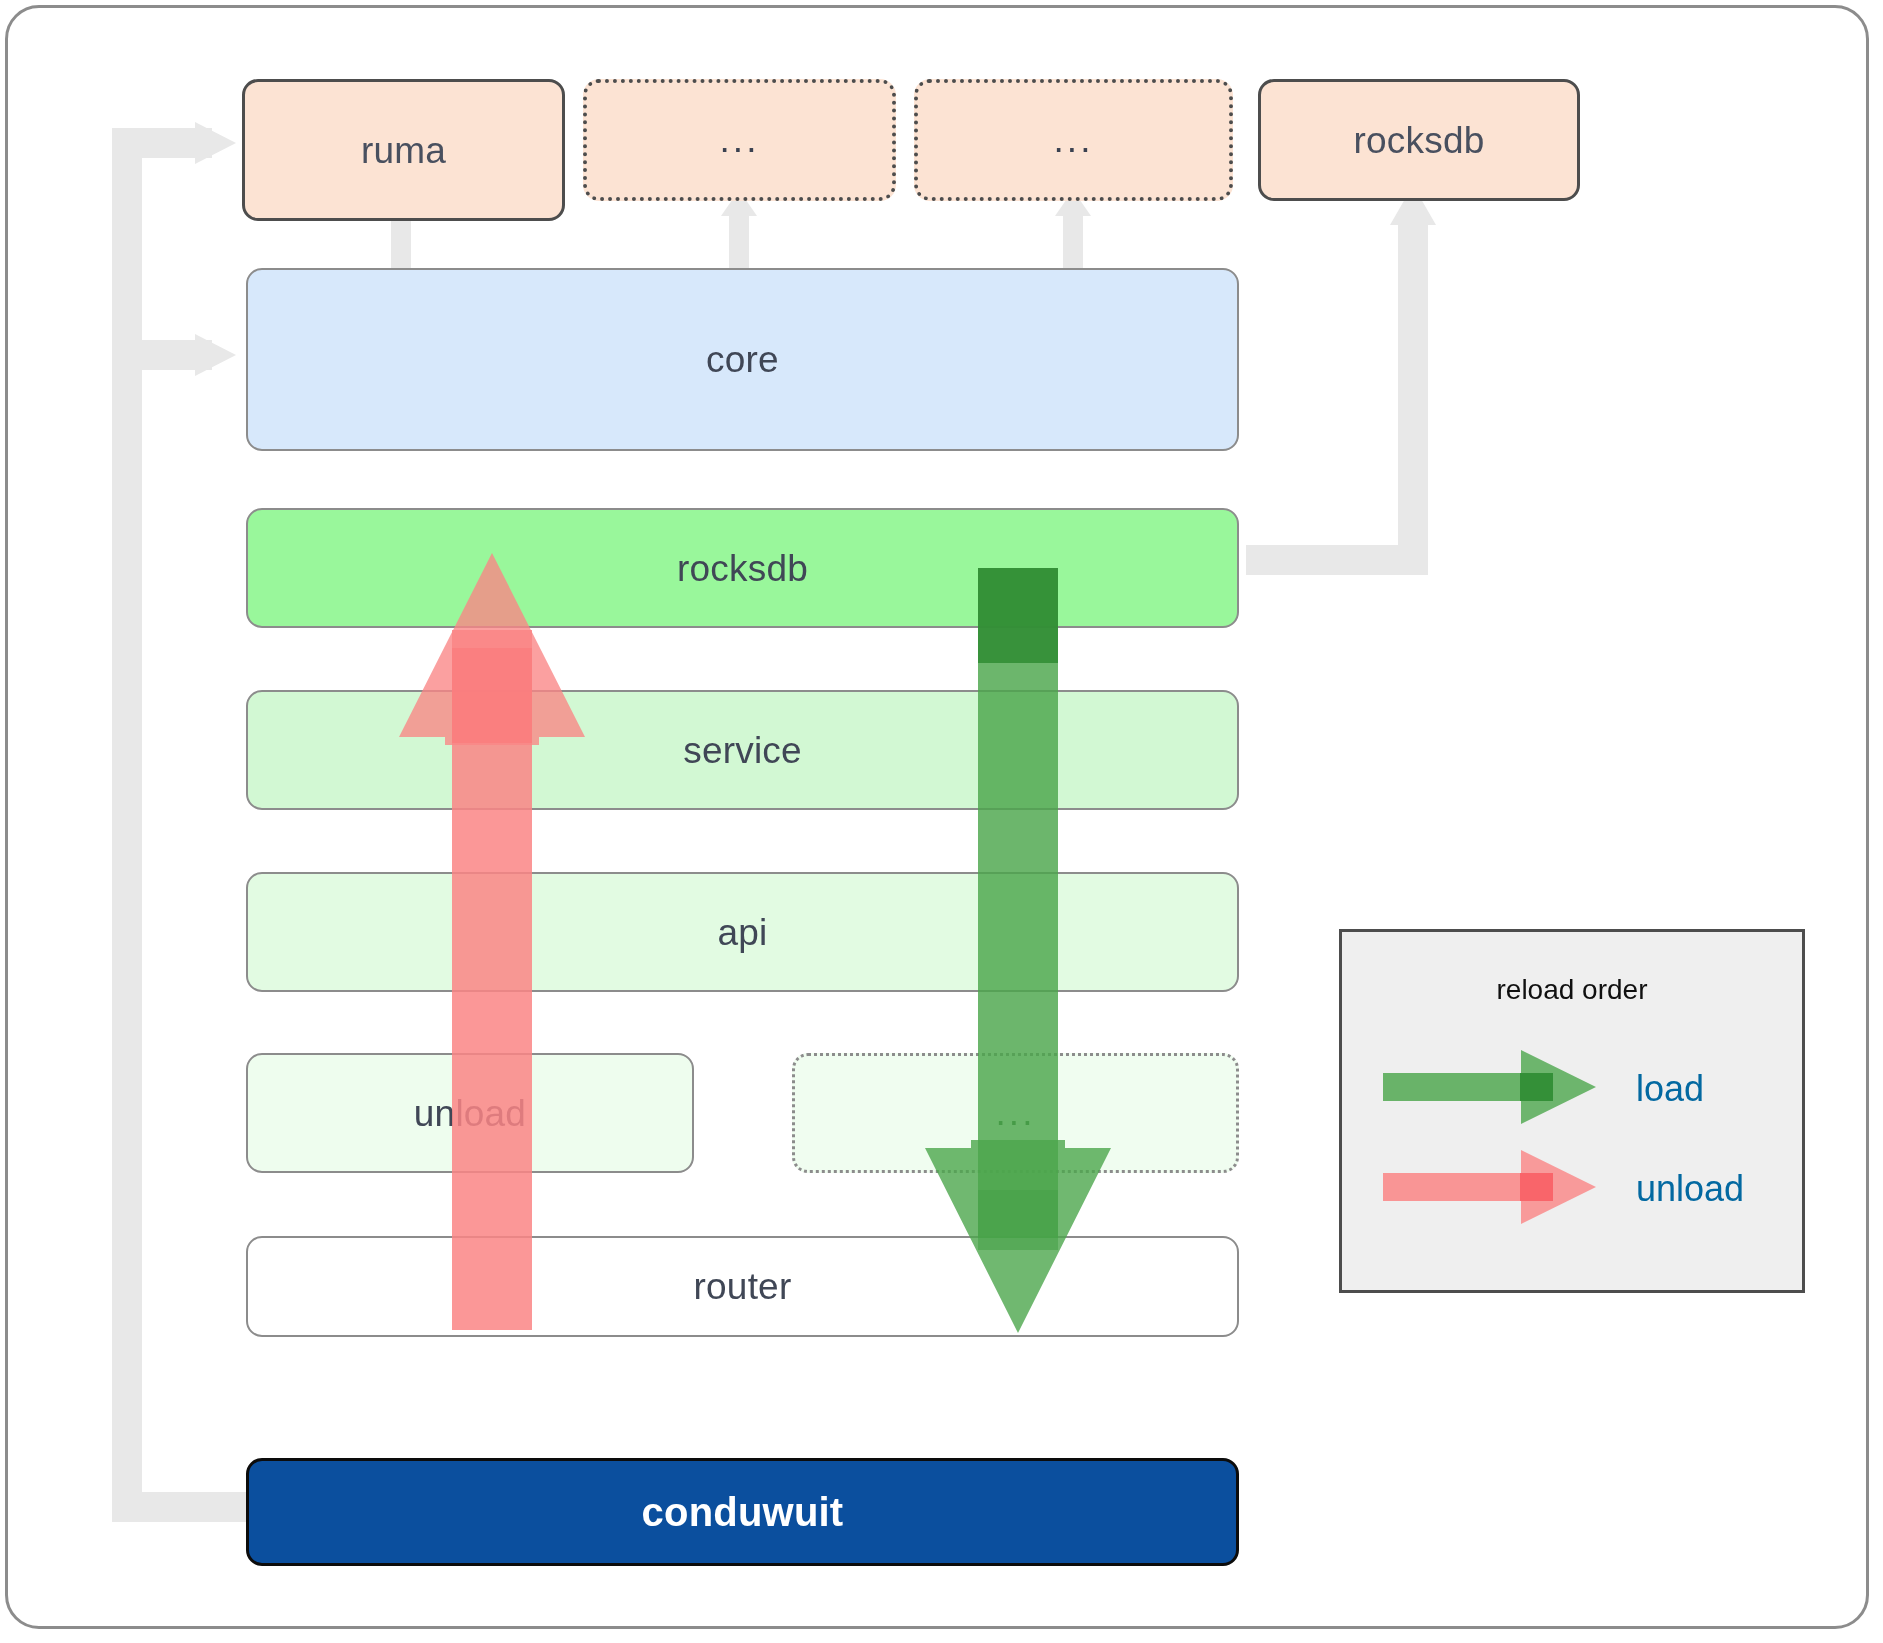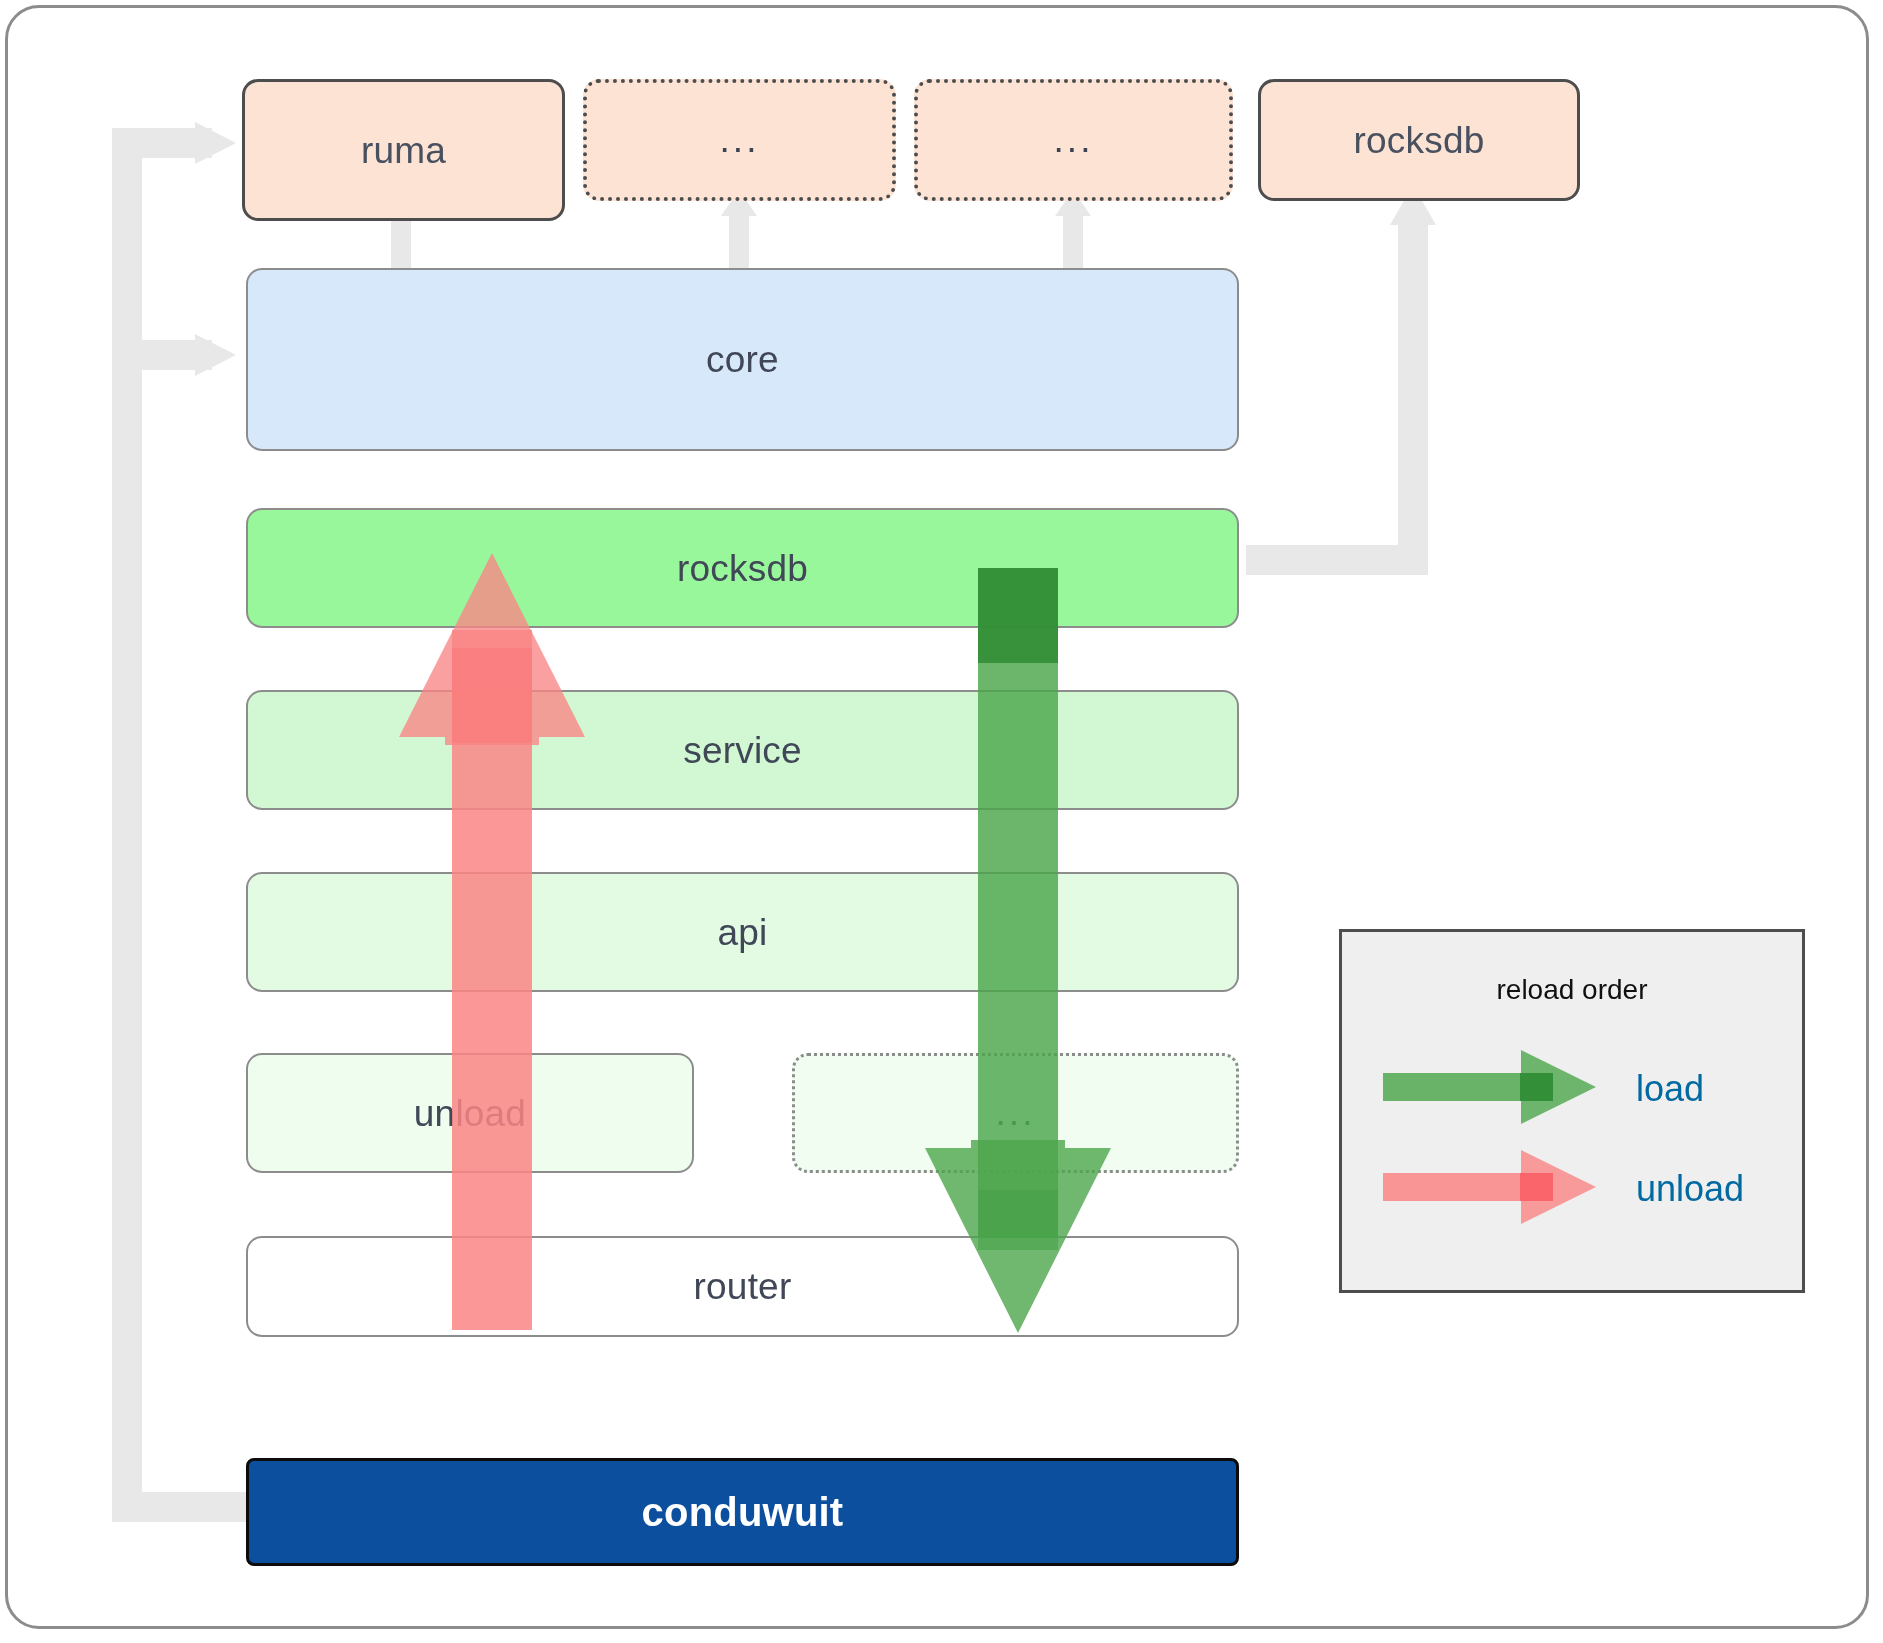--- a/index.html
+++ b/index.html
@@ -89,21 +89,21 @@
   .layerbox.service  { background: #d2f8d3; }
   .layerbox.api      { background: #e2fbe2; }
   .layerbox.admin    { background: #eefdee; }
   .layerbox.dots     { background: #f0fdf0; border-style: dotted; border-width: 3px; border-color: #8c8c8c; }
   .layerbox.router   { background: #ffffff; }
 
   
   .conduwuit-box {
     background: #0b4f9e;
     border: 3px solid #0c0c0c;
-    border-radius: 8px;
+    border-radius: 16px;
   }
   .conduwuit-box .node-label {
     color: #ffffff;
     font-weight: bold;
     font-size: 40px;
   }
 
   
   .dots-glyph {
     font-size: 37px;

